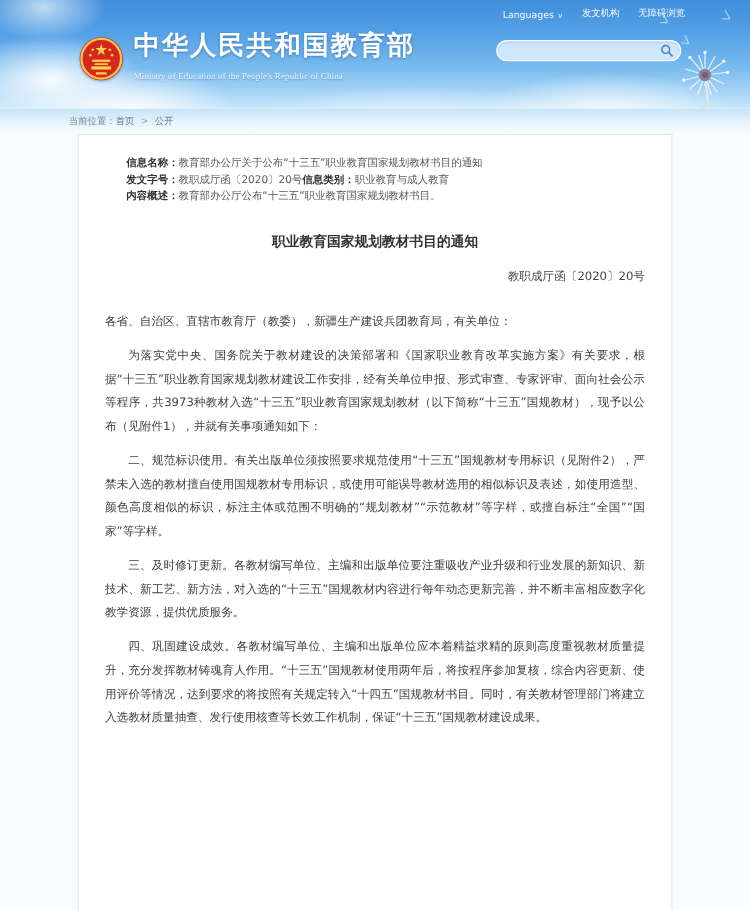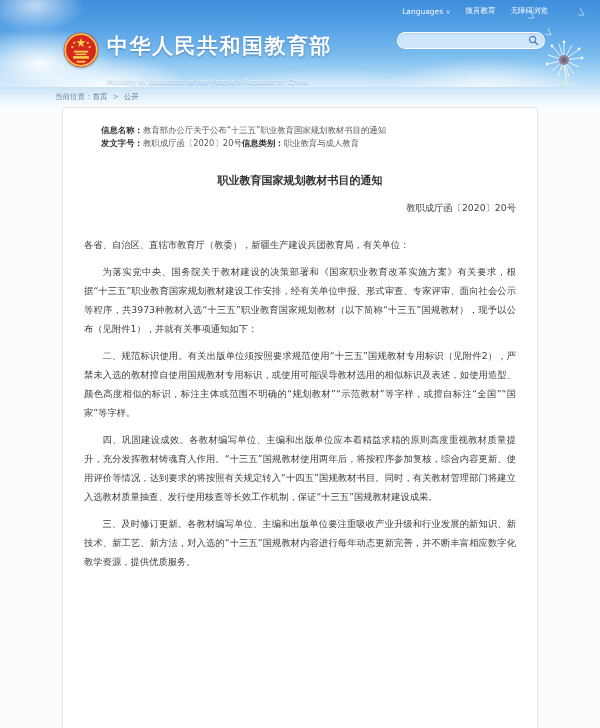--- a/index.html
+++ b/index.html
@@ -18,26 +18,26 @@
     background:radial-gradient(ellipse at center, rgba(255,255,255,.95), rgba(255,255,255,0) 70%); }
   .c1 { left:-35px; top:28px; width:150px; height:72px; }
   .c2 { left:-15px; top:-22px; width:100px; height:55px; opacity:.7; }
   .c3 { left:20px; top:55px; width:170px; height:62px; opacity:.95; }
   .c4 { right:10px; top:58px; width:210px; height:64px; opacity:.85; }
   .c5 { left:200px; top:68px; width:260px; height:52px; opacity:.55; }
   .top-links { position:absolute; top:6px; right:52px; display:flex; gap:15px;
     font-size:7.5px; color:#fff; align-items:center; }
   .top-links a { color:#fff; text-decoration:none; opacity:.95; }
   .chev { font-size:6px; margin-left:3px; opacity:.9; }
-  .brand { position:absolute; left:63px; top:32px; display:flex; align-items:flex-start; }
+  .brand { position:absolute; left:63px; top:22px; display:flex; align-items:flex-end;font-family:Liberation Serif, serif; }
   .emblem { width:36px; height:36px; flex:0 0 auto; filter:drop-shadow(0 1px 1px rgba(40,80,130,.4)); }
   .brand-text { margin-left:8px; }
   .brand-cn { font-size:21px; font-weight:bold; color:#fff; letter-spacing:1.5px;
     text-shadow:0 1px 2px rgba(25,75,135,.5); white-space:nowrap; }
-  .brand-en { font-size:7.2px; color:#ecf5fd; margin-top:17px; letter-spacing:.1px;
+  .brand-en { font-size:7.2px; color:#ecf5fd; margin-top:7px; letter-spacing:.1px;
     text-shadow:0 1px 1px rgba(25,75,135,.4); white-space:nowrap; }
   .search { position:absolute; left:397px; top:32px; width:148px; height:17px;
     border-radius:9px; background:rgba(236,246,255,.78);
     border:1px solid rgba(255,255,255,.95); display:flex; align-items:center;
     box-shadow:inset 0 1px 2px rgba(90,140,190,.25); }
   .search input { flex:1; min-width:0; background:transparent; border:none; outline:none;
     font-size:8px; padding:0 8px; color:#345; font-family:inherit; }
   .search-icon { width:11px; height:11px; margin-right:5px; cursor:pointer; flex:0 0 auto; }
   .dandelion { position:absolute; right:-4px; top:0; width:86px; height:108px; pointer-events:none; }
   
@@ -117,21 +117,21 @@
           <line x1="62" y1="8" x2="66" y2="15"></line>
             <line x1="60" y1="15" x2="66" y2="15"></line>
         </g>
       </g>
       <circle cx="46" cy="60" r="5" fill="#8d7f96"></circle>
       <circle cx="46" cy="60" r="2.4" fill="#6f6278"></circle>
     </svg>
 
     <nav class="top-links">
       <a href="#"><span>Languages</span><span class="chev">∨</span></a>
-      <a href="#">微言教育</a>
+      <a href="#">发文机构</a>
       <a href="#">无障碍浏览</a>
     </nav>
 
     <div class="brand">
       <svg class="emblem" viewBox="0 0 100 100">
         <circle cx="50" cy="50" r="48" fill="#d6271f"></circle>
         <circle cx="50" cy="50" r="44" fill="none" stroke="#f3c84b" stroke-width="5"></circle>
         <polygon fill="#f8d04a" points="50,16 53,26 63,26 55,32 58,42 50,36 42,42 45,32 37,26 47,26"></polygon>
         <circle cx="31" cy="30" r="3" fill="#f8d04a"></circle>
         <circle cx="69" cy="30" r="3" fill="#f8d04a"></circle>
@@ -166,33 +166,36 @@
   <main class="content">
     <div class="card">
 
       <div class="meta">
         <div class="meta-row">
           <span class="meta-label">信息名称：</span><span class="meta-value">教育部办公厅关于公布“十三五”职业教育国家规划教材书目的通知</span>
         </div>
         <div class="meta-row">
           <span class="meta-cell w1"><span class="meta-label">发文字号：</span><span>教职成厅函〔2020〕20号</span></span><span class="meta-cell"><span class="meta-label">信息类别：</span><span>职业教育与成人教育</span></span>
         </div>
+        <div class="meta-row">
+          <span class="meta-label">内容概述：</span><span>教育部办公厅公布“十三五”职业教育国家规划教材书目。</span>
+        </div>
       </div>
 
       <h1 class="doc-title">
         <div>职业教育国家规划教材书目的通知</div>
       </h1>
 
       <div class="doc-no">教职成厅函〔2020〕20号</div>
 
       <div class="salutation">各省、自治区、直辖市教育厅（教委），新疆生产建设兵团教育局，有关单位：</div>
 
       <div class="body-text">
         <p>为落实党中央、国务院关于教材建设的决策部署和《国家职业教育改革实施方案》有关要求，根据“十三五”职业教育国家规划教材建设工作安排，经有关单位申报、形式审查、专家评审、面向社会公示等程序，共3973种教材入选“十三五”职业教育国家规划教材（以下简称“十三五”国规教材），现予以公布（见附件1），并就有关事项通知如下：</p>
         <p>二、规范标识使用。有关出版单位须按照要求规范使用“十三五”国规教材专用标识（见附件2），严禁未入选的教材擅自使用国规教材专用标识，或使用可能误导教材选用的相似标识及表述，如使用造型、颜色高度相似的标识，标注主体或范围不明确的“规划教材”“示范教材”等字样，或擅自标注“全国”“国家”等字样。</p>
+        <p>三、及时修订更新。各教材编写单位、主编和出版单位要注重吸收产业升级和行业发展的新知识、新技术、新工艺、新方法，对入选的“十三五”国规教材内容进行每年动态更新完善，并不断丰富相应数字化教学资源，提供优质服务。</p>
         <p>四、巩固建设成效。各教材编写单位、主编和出版单位应本着精益求精的原则高度重视教材质量提升，充分发挥教材铸魂育人作用。“十三五”国规教材使用两年后，将按程序参加复核，综合内容更新、使用评价等情况，达到要求的将按照有关规定转入“十四五”国规教材书目。同时，有关教材管理部门将建立入选教材质量抽查、发行使用核查等长效工作机制，保证“十三五”国规教材建设成果。</p>
-        <p>三、及时修订更新。各教材编写单位、主编和出版单位要注重吸收产业升级和行业发展的新知识、新技术、新工艺、新方法，对入选的“十三五”国规教材内容进行每年动态更新完善，并不断丰富相应数字化教学资源，提供优质服务。</p>
       </div>
 
 
     </div>
   </main>
 </div>
 
 </body></html>

